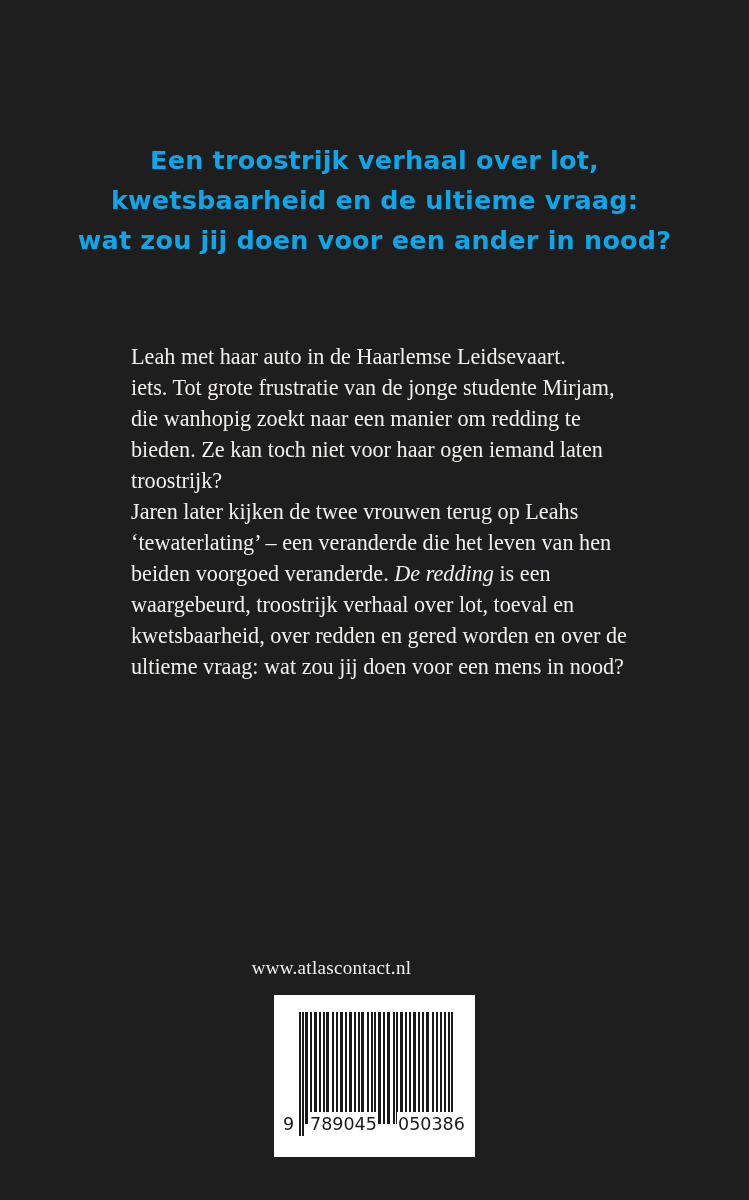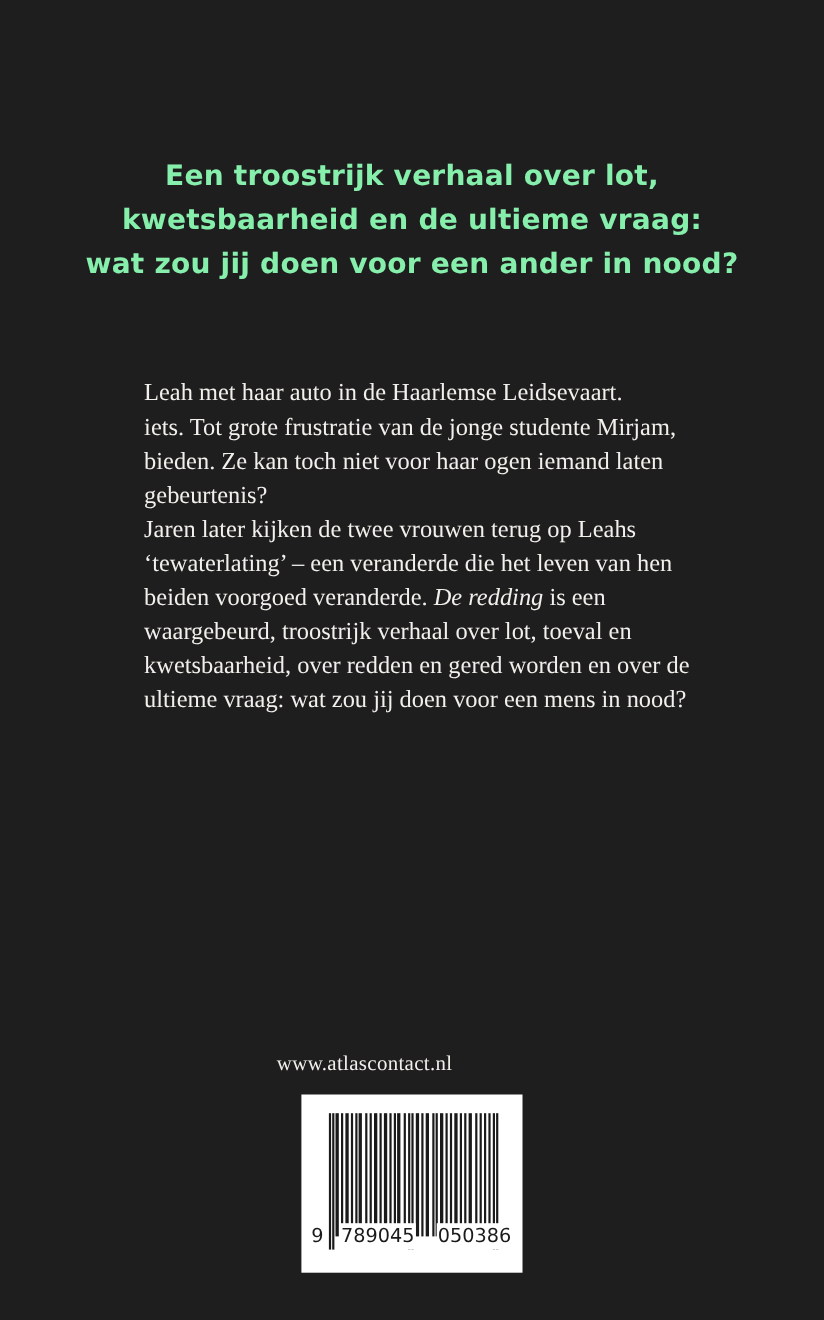--- a/index.html
+++ b/index.html
@@ -23,21 +23,21 @@
       position: absolute;
       top: 140px;
       left: 0;
       width: 749px;
       text-align: center;
       font-family: "DejaVu Sans", "Liberation Sans", sans-serif;
       font-weight: bold;
       font-size: 25.5px;
       line-height: 40px;
       letter-spacing: 0.2px;
-      color: #86efac;
+      color: #0ea5e9;
     }
     .tagline .line {
       display: block;
       white-space: nowrap;
     }
     .blurb {
       position: absolute;
       top: 341px;
       left: 131px;
       width: 520px;
@@ -109,22 +109,23 @@
 
   <div class="tagline">
     <span class="line">Een troostrijk verhaal over lot,</span>
     <span class="line">kwetsbaarheid en de ultieme vraag:</span>
     <span class="line">wat zou jij doen voor een ander in nood?</span>
   </div>
 
   <div class="blurb">
     <span class="line">Leah met haar auto in de Haarlemse Leidsevaart.</span>
     <span class="line">iets. Tot grote frustratie van de jonge studente Mirjam,</span>
+    <span class="line">die wanhopig zoekt naar een manier om redding te</span>
     <span class="line">bieden. Ze kan toch niet voor haar ogen iemand laten</span>
-    <span class="line">gebeurtenis?</span>
+    <span class="line">troostrijk?</span>
     <span class="line">Jaren later kijken de twee vrouwen terug op Leahs</span>
     <span class="line">‘tewaterlating’ – een veranderde die het leven van hen</span>
     <span class="line"><span>beiden voorgoed veranderde. </span><em>De redding</em><span> is een</span></span>
     <span class="line">waargebeurd, troostrijk verhaal over lot, toeval en</span>
     <span class="line">kwetsbaarheid, over redden en gered worden en over de</span>
     <span class="line">ultieme vraag: wat zou jij doen voor een mens in nood?</span>
   </div>
 
   <div class="website">www.atlascontact.nl</div>
 

